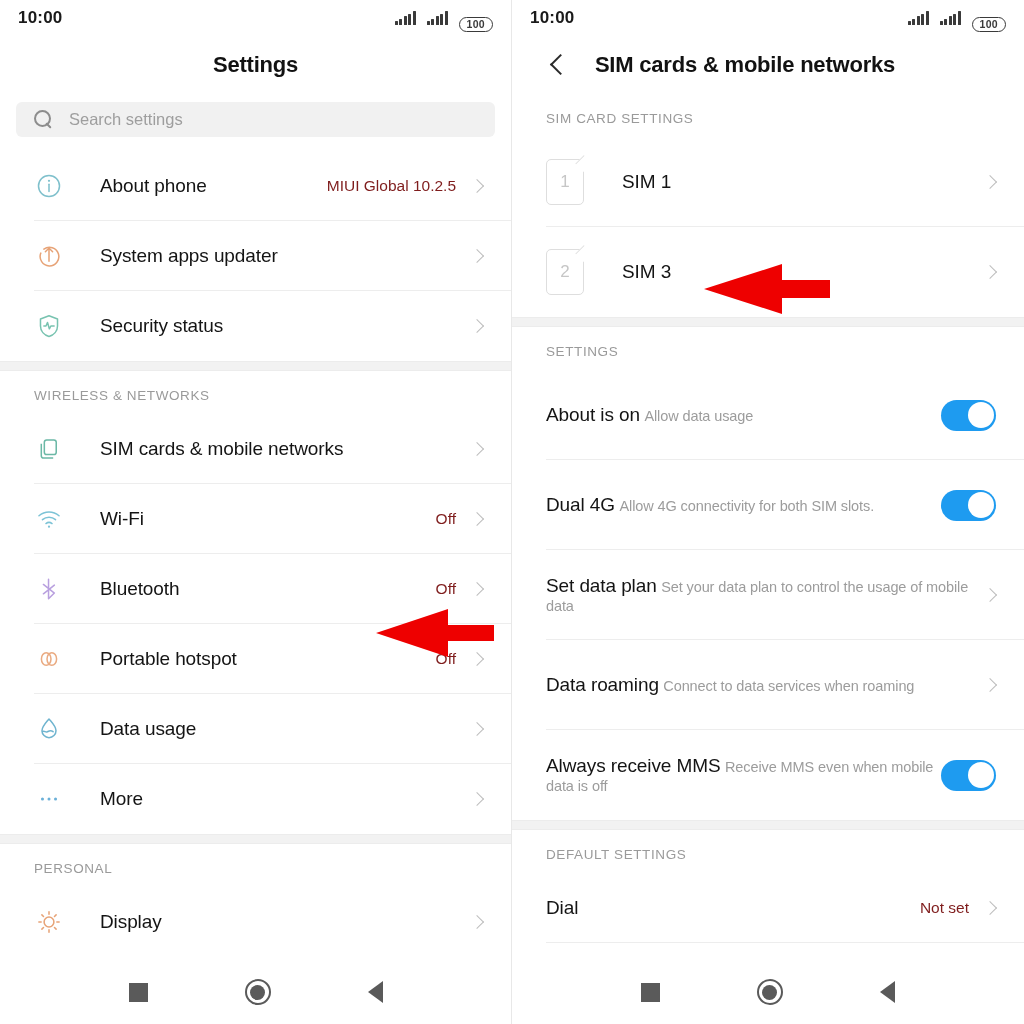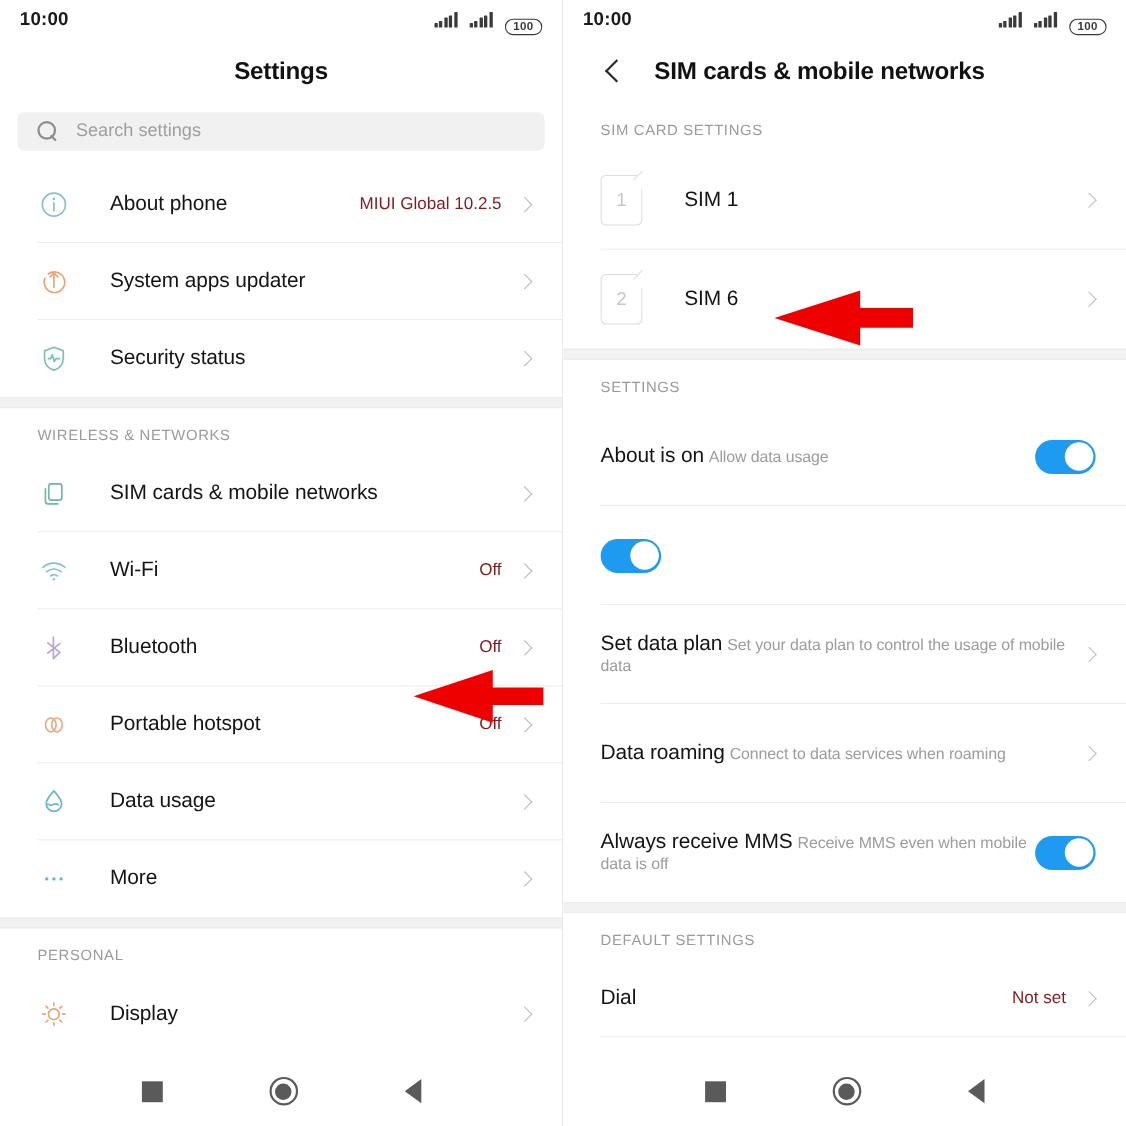--- a/index.html
+++ b/index.html
@@ -397,39 +397,43 @@
 
       <div class="row two-line">
         <span class="sim-badge">1</span>
         <span class="labels"><span class="label">SIM 1</span></span>
         <span class="chev"></span>
         <span class="divider-line"></span>
       </div>
 
       <div class="row two-line nodiv">
         <span class="sim-badge">2</span>
-        <span class="labels"><span class="label">SIM 6</span></span>
+        <span class="labels"><span class="label">SIM 3</span></span>
         <span class="chev"></span>
       </div>
 
       <div class="band"></div>
       <div class="section-hd">SETTINGS</div>
 
       <div class="row two-line noicon">
         <span class="labels">
           <span class="label">About is on</span>
           <span class="sublabel">Allow data usage</span>
         </span>
         <span class="toggle">
             <span class="knob"></span>
           </span>
         <span class="divider-line"></span>
       </div>
 
       <div class="row two-line noicon">
+        <span class="labels">
+          <span class="label">Dual 4G</span>
+          <span class="sublabel">Allow 4G connectivity for both SIM slots.</span>
+        </span>
         <span class="toggle">
             <span class="knob"></span>
           </span>
         <span class="divider-line"></span>
       </div>
 
       <div class="row two-line noicon">
         <span class="labels">
           <span class="label">Set data plan</span>
           <span class="sublabel">Set your data plan to control the usage of mobile data</span>

